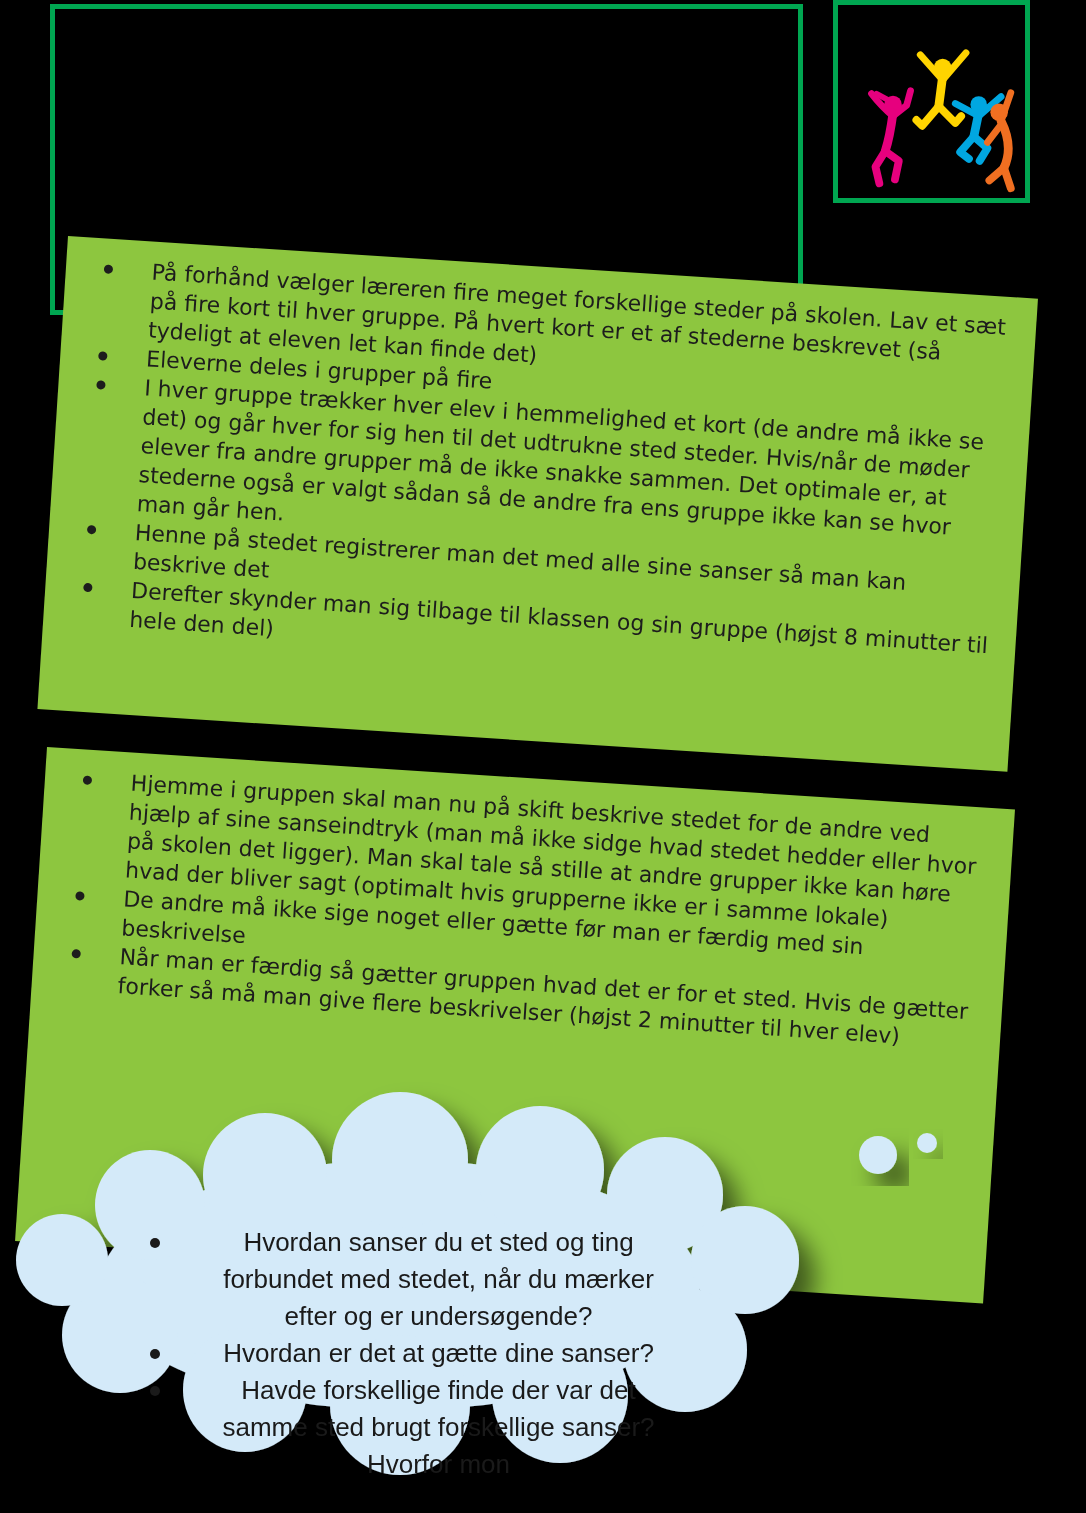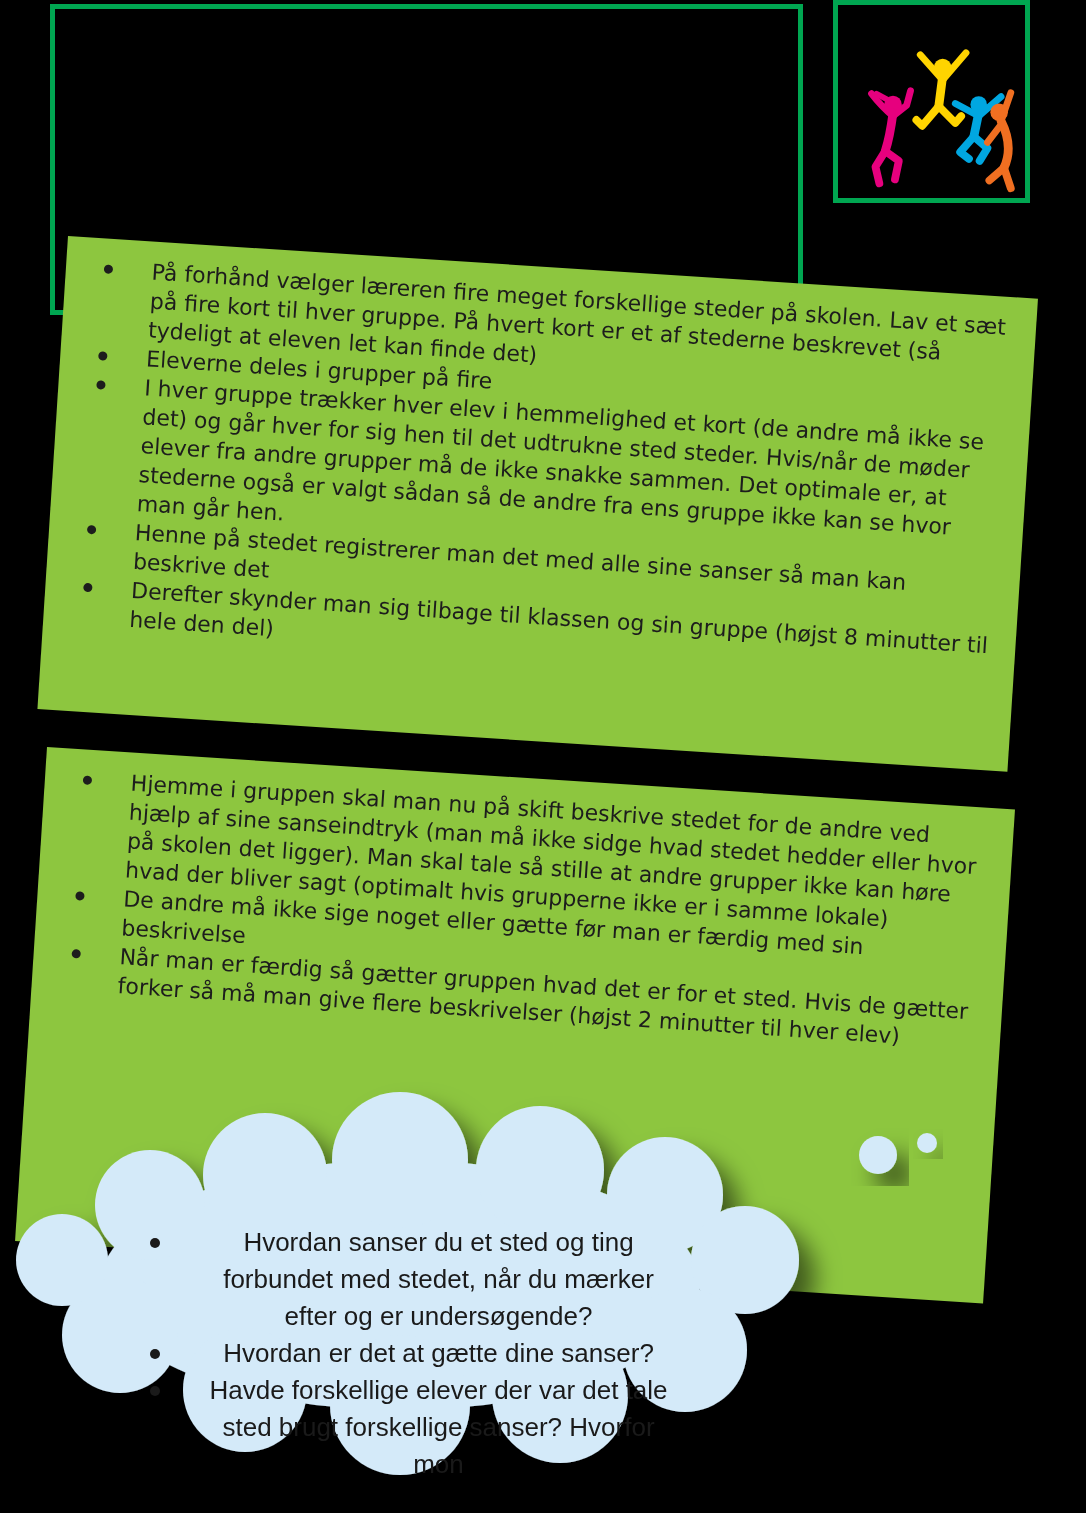--- a/index.html
+++ b/index.html
@@ -144,17 +144,17 @@
     <g fill="#D4EAF9">
       <circle cx="878" cy="80" r="19" filter="url(#cloudShadow)"></circle>
       <circle cx="927" cy="68" r="10" filter="url(#cloudShadow)"></circle>
     </g>
   </svg>
 
   <div class="cloud-text">
     <ul>
         <li>Hvordan sanser du et sted og ting forbundet med stedet, når du mærker efter og er undersøgende?</li>
         <li>Hvordan er det at gætte dine sanser?</li>
-        <li>Havde forskellige elever der var det tale sted brugt forskellige sanser? Hvorfor mon</li>
+        <li>Havde forskellige finde der var det samme sted brugt forskellige sanser? Hvorfor mon</li>
       </ul>
   </div>
 
 </div>
 
 </body></html>

